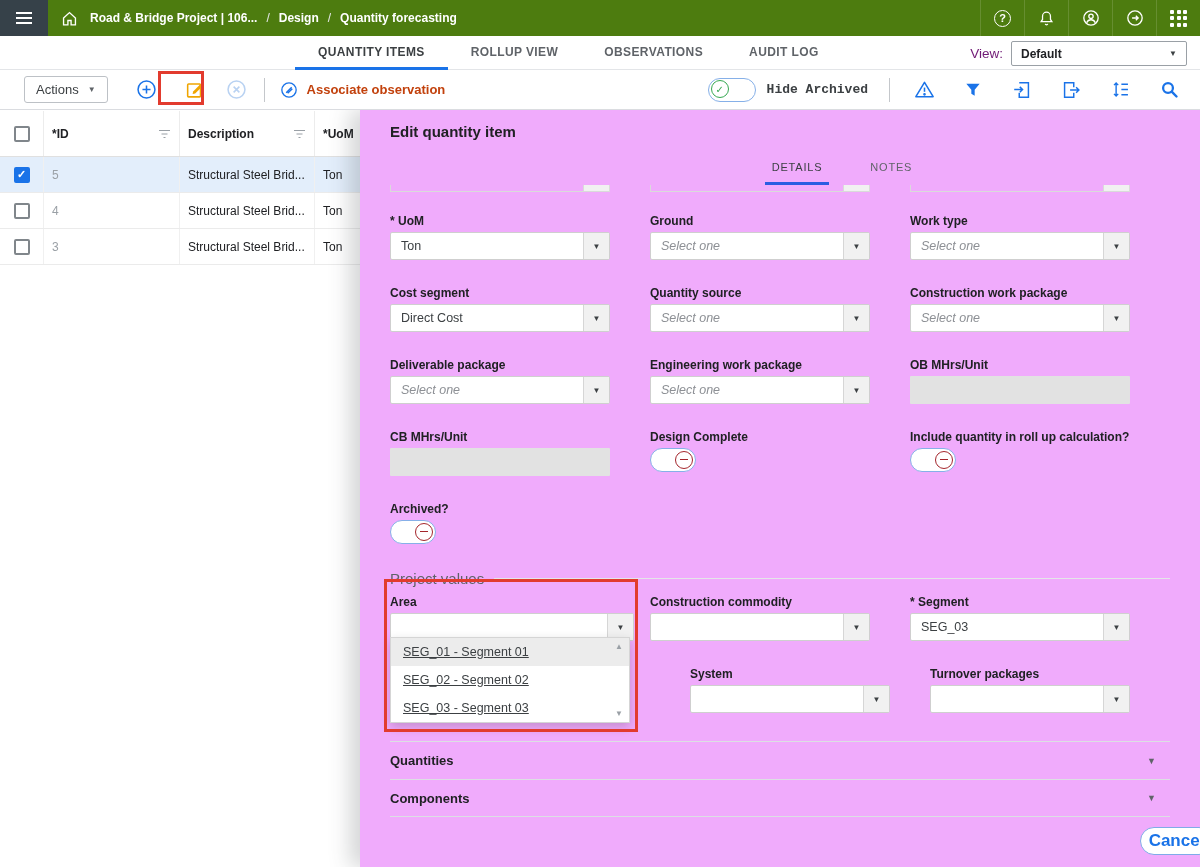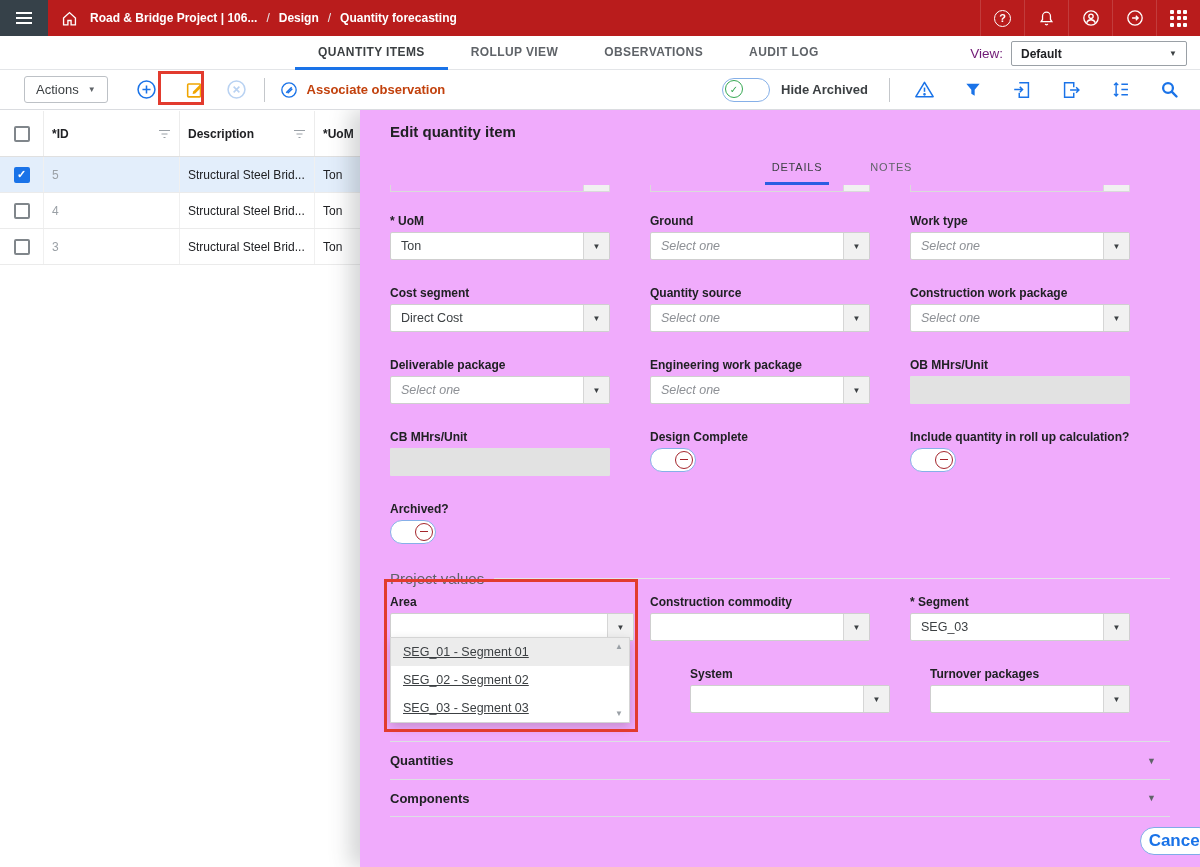--- a/index.html
+++ b/index.html
@@ -2,21 +2,21 @@
 <html><head>
 <meta charset="utf-8">
 <style>
   * { margin:0; padding:0; box-sizing:border-box; }
   html,body { width:1200px; height:867px; }
   body { position:relative; overflow:hidden; background:#fff;
          font-family:"Liberation Sans", sans-serif; color:#202124; }
 
   
   .topbar { position:absolute; left:0; top:0; width:1200px; height:36px;
-            background:#b91c1c; display:flex; align-items:stretch; z-index:20; }
+            background:#4d7c0f; display:flex; align-items:stretch; z-index:20; }
   .menu-btn { width:48px; background:#364149; display:flex; align-items:center;
               justify-content:center; flex-direction:column; gap:3px; cursor:pointer; }
   .menu-btn i { display:block; width:16px; height:2px; background:#fff; }
   .home-btn { width:42px; display:flex; align-items:center; justify-content:center; cursor:pointer; }
   .crumbs { display:flex; align-items:center; gap:9px; color:#fff; font-size:12px; font-weight:bold; }
   .crumb-sep { font-weight:normal; color:#e8eaed; }
   .tb-right { margin-left:auto; display:flex; align-items:stretch; }
   .tb-ic { width:44px; display:flex; align-items:center; justify-content:center;
            border-left:1px solid rgba(255,255,255,.14); cursor:pointer; }
   .qmark { width:17px; height:17px; border:1.5px solid #fff; border-radius:50%;
@@ -51,21 +51,21 @@
   .ic-btn { width:26px; height:26px; display:flex; align-items:center; justify-content:center; cursor:pointer; }
   .tb-sep { width:1px; height:24px; background:#c4c7cb; margin:0 14px; }
   .assoc { display:flex; align-items:center; gap:8px; color:#c2410c; font-size:13px;
            font-weight:bold; cursor:pointer; }
   .tbar-right { margin-left:auto; display:flex; align-items:center; padding-right:18px; }
   .pill { width:48px; height:24px; border:1.5px solid #86b0e8; border-radius:13px;
           background:#fff; position:relative; cursor:pointer; }
   .pill .knob-check { position:absolute; left:2px; top:1.5px; width:18px; height:18px;
           border:1.5px solid #36a852; border-radius:50%; color:#36a852; font-size:10px;
           display:flex; align-items:center; justify-content:center; }
-  .hide-arch { margin-left:11px; font-size:13px; color:#3c4043; font-weight:bold; }
+  .hide-arch { margin-left:11px; font-size:13px; color:#3c4043; font-weight:bold;font-family:Liberation Mono, monospace; }
   .tbar-icons { display:flex; align-items:center; gap:23px; }
 
   
   .grid { position:absolute; left:0; top:111px; width:360px; bottom:0; background:#fff; z-index:1; }
   .g-header { height:46px; display:flex; border-bottom:1px solid #e0e0e0; }
   .g-h-cell { display:flex; align-items:center; font-size:12px; font-weight:bold;
               color:#202124; border-right:1px solid #ececec; padding:0 8px; }
   .g-row { height:36px; display:flex; border-bottom:1px solid #ebebeb; font-size:12px; cursor:pointer; }
   .g-row.selected { background:#e3eefb; }
   .g-cell { display:flex; align-items:center; padding:0 8px; border-right:1px solid #f0f0f0;

